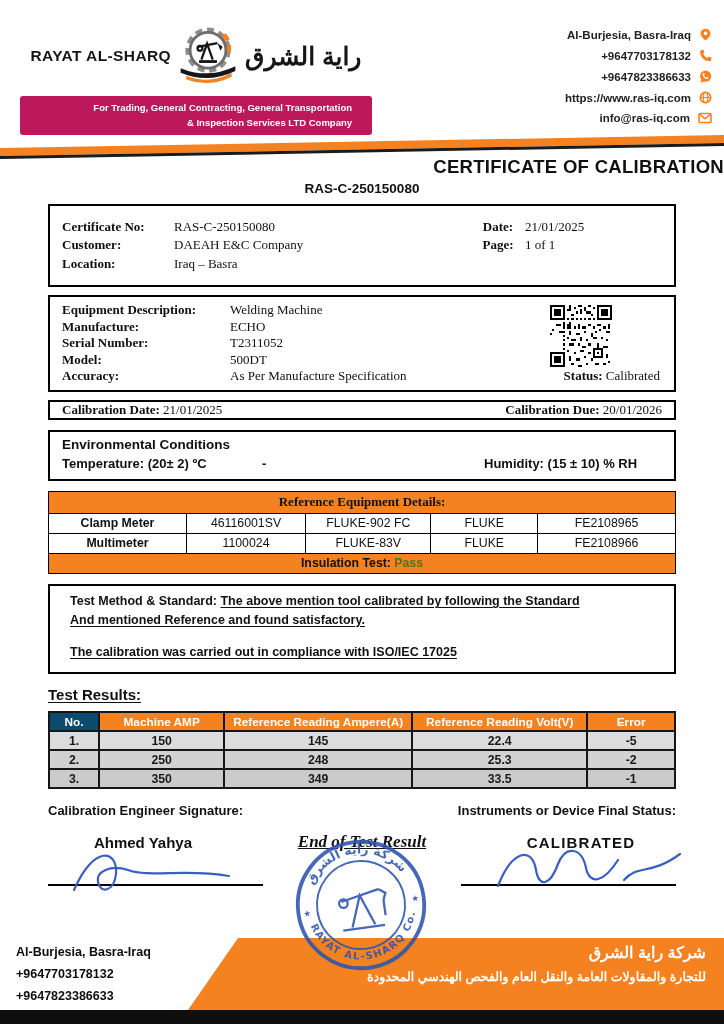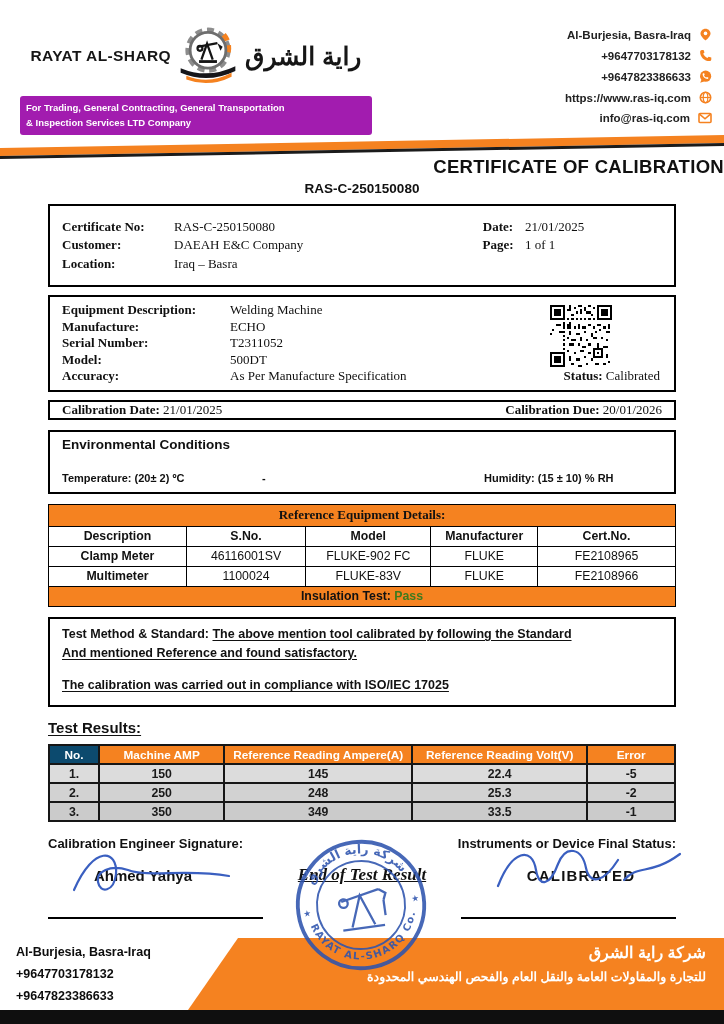--- a/index.html
+++ b/index.html
@@ -6,22 +6,22 @@
   html,body { background:#e8e8e8; }
   body { font-family:"Liberation Sans", sans-serif; }
   .page { position:relative; width:724px; height:1024px; margin:0 auto; background:#fff; overflow:hidden; color:#111; }
 
   
   .header { position:relative; height:156px; }
   .logo-block { position:absolute; left:20px; top:22px; width:352px; }
   .logo-row { display:flex; align-items:center; gap:4px; justify-content:center; }
   .logo-en { font-weight:bold; font-size:15.5px; letter-spacing:.4px; color:#161616; white-space:nowrap; }
   .logo-ar { font-weight:bold; font-size:25px; color:#161616; white-space:nowrap; }
-  .tagline { background:#a21caf; color:#fff; font-size:9.5px; font-weight:bold; text-align:left;
-             padding:5px 6px; border-radius:3px; margin-top:6px; line-height:1.55; width:352px; }
+  .tagline { background:#be185d; color:#fff; font-size:9.5px; font-weight:bold; text-align:right;
+             padding:5px 20px; border-radius:3px; margin-top:6px; line-height:1.55; width:352px; }
   .contacts { position:absolute; right:12px; top:28px; display:flex; flex-direction:column; gap:8px; }
   .contact-line { display:flex; justify-content:flex-end; align-items:center; gap:8px;
                   font-size:11.5px; font-weight:bold; color:#222; }
   .contact-icon svg { display:block; }
   .ribbon { position:absolute; top:134px; left:0; }
 
   
   .title-main { text-align:right; font-size:18.5px; font-weight:bold; letter-spacing:.3px; }
   .title-sub  { text-align:center; font-size:13.5px; font-weight:bold; margin-top:3px; }
 
@@ -39,33 +39,33 @@
   .equip-box { margin-top:8px; padding:5px 12px; position:relative; }
   .equip-row { display:flex; line-height:1.27; }
   .equip-lbl { width:168px; font-weight:bold; }
   .qr { position:absolute; top:8px; right:62px; width:62px; height:62px; }
   .status-group { margin-left:auto; padding-right:2px; }
 
   .dates-box { margin-top:8px; padding:0 12px; display:flex; justify-content:space-between;text-align:right; }
 
   .env-box { margin-top:10px; padding:5px 12px 8px; font-family:"Liberation Sans", sans-serif; }
   .env-title { font-weight:bold; font-size:13.5px; }
-  .env-row { display:flex; margin-top:20px; font-size:11px; font-weight:bold; }
+  .env-row { display:flex; margin-top:4px; font-size:13px; font-weight:bold; }
   .env-temp { width:200px; }
   .env-dash { width:222px; }
 
   .ref-table { width:100%; border-collapse:collapse; margin-top:10px; font-size:12.3px; }
   .ref-table td { border:1.5px solid #000; padding:2.5px 4px; text-align:center; }
   .ref-title-cell { background:#F58220; font-weight:bold; font-size:13px; font-family:"Liberation Serif", serif; }
   .ref-head td { font-weight:bold; }
   .ref-desc { font-weight:bold; }
   .ins-cell { background:#F58220; font-weight:bold; }
   .pass { color:#3E7A1E; }
 
-  .method-box { margin-top:10px; border:2px solid #000; padding:6px 12px 10px;
+  .method-box { margin-top:10px; border:2px solid #000; padding:6px 20px 10px;
                 font-weight:bold; font-size:12.5px; line-height:1.5; font-family:"Liberation Sans", sans-serif; }
   .u { text-decoration:underline; text-underline-offset:2px; }
   .method-gap { height:14px; }
 
   .results-title { text-align:left; margin-top:12px; font-weight:bold; font-size:15px;
                    text-decoration:underline; text-underline-offset:2px; }
 
   .res-table { width:100%; border-collapse:collapse; margin-top:8px; font-size:12.3px; font-weight:bold; }
   .res-table td { border:2px solid #161616; text-align:center; padding:1.5px 4px; color:#1a1a1a; }
   .res-head td { background:#F58220; color:#fff; font-size:11.8px; }
@@ -309,27 +309,20 @@
           <col style="width:22%">
           <col style="width:19%">
           <col style="width:20%">
           <col style="width:17%">
           <col style="width:22%">
         </colgroup>
       <tbody>
           <tr>
             <td colspan="5" class="ref-title-cell">Reference Equipment Details:</td>
           </tr>
-      <tr class="ref-head">
-        <td>Description</td>
-        <td>S.No.</td>
-        <td>Model</td>
-        <td>Manufacturer</td>
-        <td>Cert.No.</td>
-      </tr>
       <tr>
         <td class="ref-desc">Clamp Meter</td>
         <td>46116001SV</td>
         <td>FLUKE-902 FC</td>
         <td>FLUKE</td>
         <td>FE2108965</td>
       </tr>
       <tr>
         <td class="ref-desc">Multimeter</td>
         <td>1100024</td>

